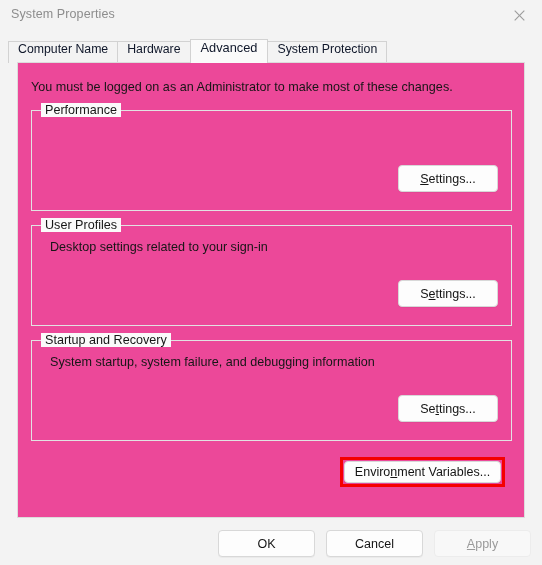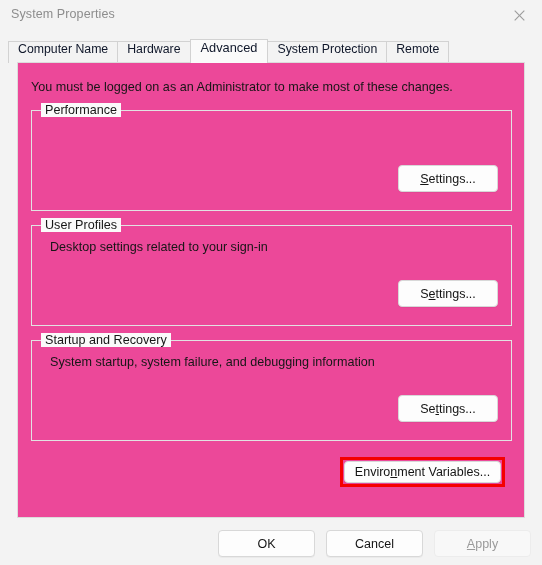--- a/index.html
+++ b/index.html
@@ -193,23 +193,20 @@
   </div>
   <div class="tab">
     <span>Hardware</span>
   </div>
   <div class="tab active">
     <span>Advanced</span>
   </div>
   <div class="tab">
     <span>System Protection</span>
   </div>
-  <div class="tab">
-    <span>Remote</span>
-  </div>
 </div>
 
 <div class="tabpage">
 
   <div class="intro">You must be logged on as an Administrator to make most of these changes.</div>
 
   <div class="groupbox" style="top:47px; height:101px;">
     <div class="group-legend">Performance</div>
     <div class="btn grp-settings" style="top:54px;">
       <span><span class="acc">S</span><span>ettings...</span></span>

